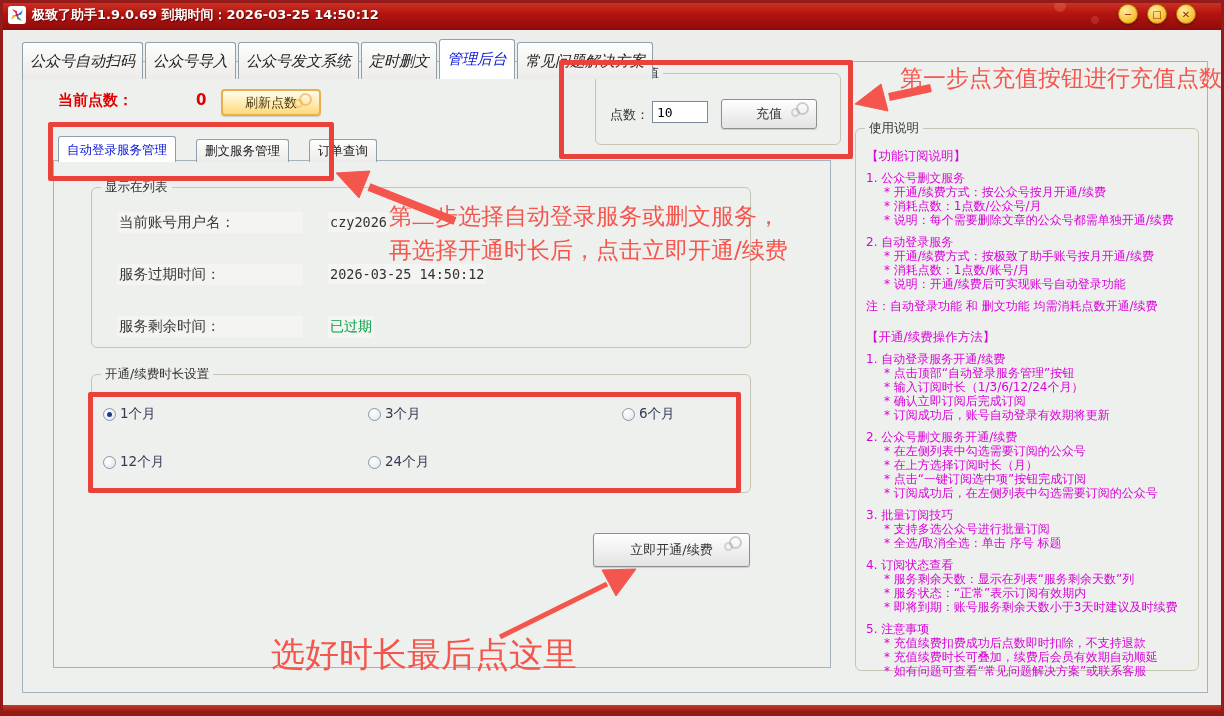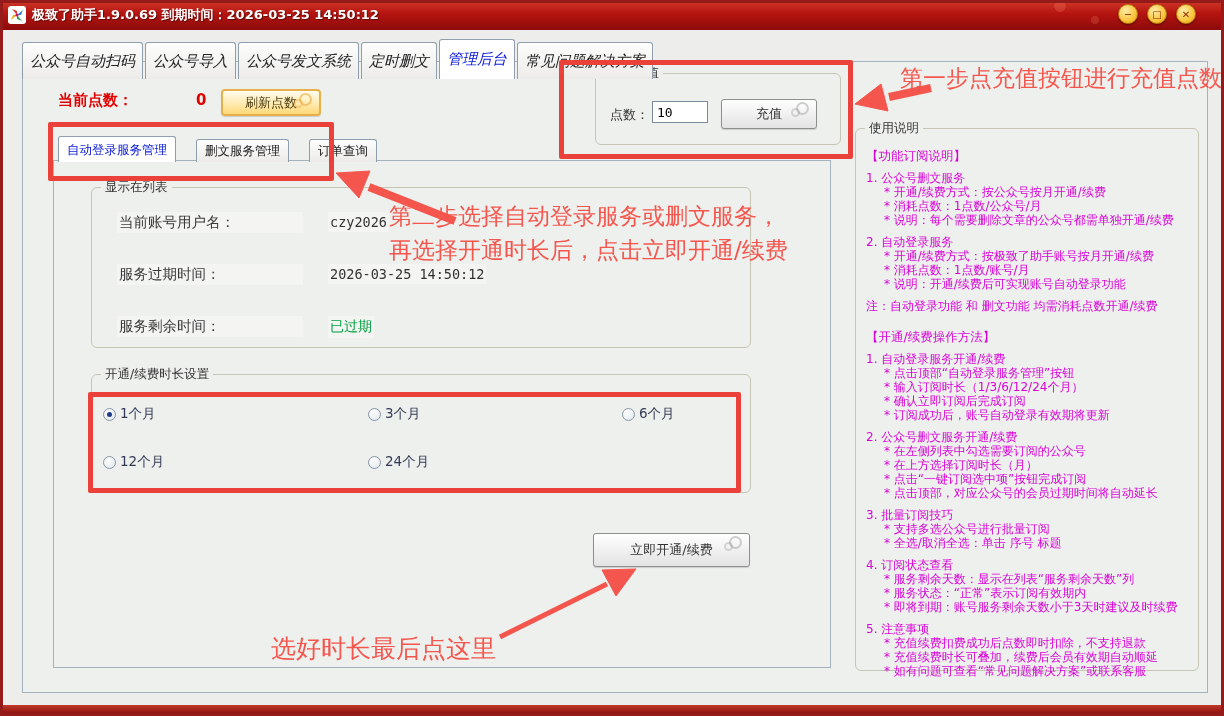--- a/index.html
+++ b/index.html
@@ -92,21 +92,21 @@
   .hl.gap{margin-top:8px;}
   .hl.gap2{margin-top:17px;}
   
   .ann-rect{position:absolute;border:5px solid #ea423b;border-radius:2px;z-index:8;pointer-events:none;}
   .rect-recharge{left:556px;top:57px;width:284px;height:89px;}
   .rect-subtabs{left:45px;top:119px;width:276px;height:49px;}
   .rect-duration{left:85px;top:389px;width:643px;height:91px;}
   .ann-text{position:absolute;color:#f4564e;z-index:9;pointer-events:none;}
   .ann1{left:897px;top:60px;width:322px;font-size:23px;line-height:31px;}
   .ann2{left:386px;top:196px;font-size:23px;line-height:34px;white-space:nowrap;}
-  .ann3{left:268px;top:629px;font-size:25px;white-space:nowrap;}
+  .ann3{left:268px;top:629px;font-size:34px;white-space:nowrap;}
   .arrows{position:absolute;left:0;top:0;z-index:9;pointer-events:none;}
 </style>
 </head>
 <body>
 
 <div id="window">
 
   <div class="titlebar">
     <div class="app-icon">
       <svg width="14" height="14" viewBox="0 0 14 14">
@@ -255,21 +255,21 @@
         <div class="hl s">*  订阅成功后，账号自动登录有效期将更新</div>
 
         <div class="hl n gap">2.  公众号删文服务开通/续费</div>
 
         <div class="hl s">*  在左侧列表中勾选需要订阅的公众号</div>
 
         <div class="hl s">*  在上方选择订阅时长（月）</div>
 
         <div class="hl s">*  点击“一键订阅选中项”按钮完成订阅</div>
 
-        <div class="hl s">*  点击顶部，对应公众号的会员过期时间将自动延长</div>
+        <div class="hl s">*  订阅成功后，在左侧列表中勾选需要订阅的公众号</div>
 
         <div class="hl n gap">3.  批量订阅技巧</div>
 
         <div class="hl s">*  支持多选公众号进行批量订阅</div>
 
         <div class="hl s">*  全选/取消全选：单击 序号 标题</div>
 
         <div class="hl n gap">4.  订阅状态查看</div>
 
         <div class="hl s">*  服务剩余天数：显示在列表“服务剩余天数”列</div>

